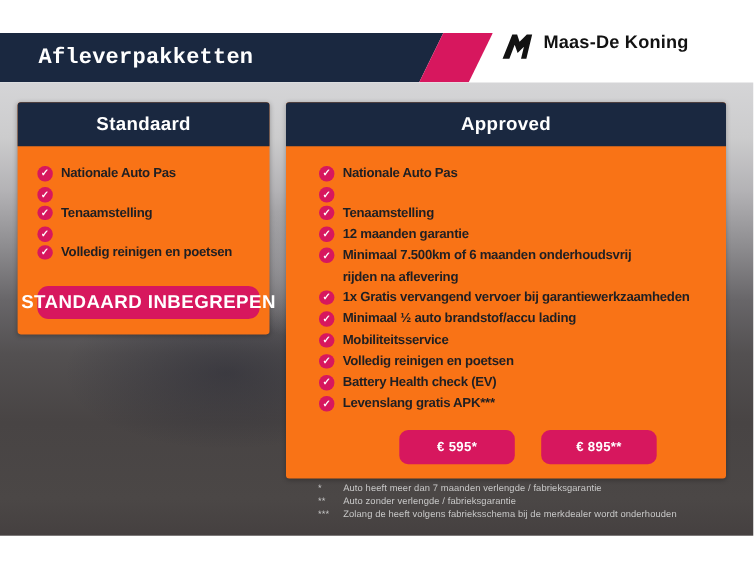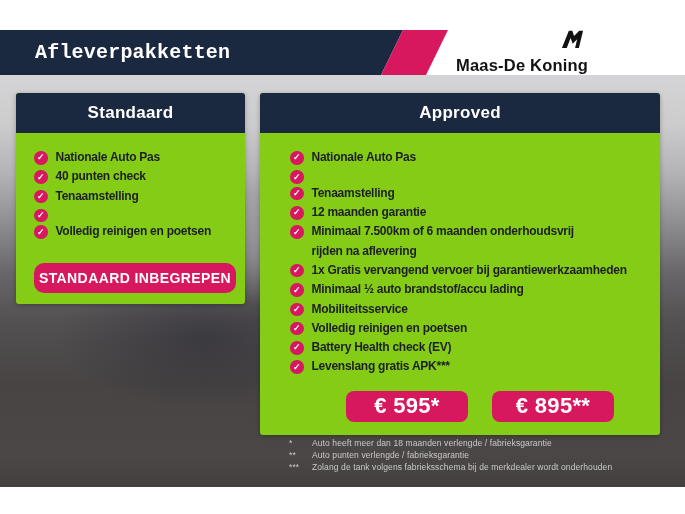--- a/index.html
+++ b/index.html
@@ -21,39 +21,39 @@
   .banner-pink {
     position: absolute; inset: 0; background: #d7175e;
     clip-path: polygon(403px 0, 448px 0, 426px 45px, 381px 45px);
   }
   .banner-title {
     position: absolute; left: 35px; top: 0; height: 45px; line-height: 45px;
     color: #ffffff; font-size: 20px; font-weight: bold; letter-spacing: 0.2px;
   }
   .brand {
     position: absolute; top: 30px; left: 456px; height: 45px;
-    display: flex; align-items: flex-end; gap: 8px; flex-direction: column;
+    display: flex; align-items: flex-start; gap: 8px;
   }
   .brand-mark { width: 30px; height: 24px; display: block; }
   .brand-text { font-size: 16.5px; font-weight: bold; color: #121212; letter-spacing: 0.2px; white-space: nowrap; }
 
   
   .photo {
     position: absolute; top: 75px; left: 0; width: 685px; height: 412px;
     background:
       radial-gradient(190px 90px at 46% 42%, rgba(205,205,210,0.45), rgba(205,205,210,0) 70%),
       radial-gradient(240px 115px at 72% 56%, rgba(16,20,40,0.55), rgba(16,20,40,0) 72%),
       radial-gradient(210px 100px at 30% 64%, rgba(28,30,44,0.40), rgba(28,30,44,0) 70%),
       linear-gradient(180deg, #d5d5d7 0%, #cccccd 12%, #b3b2b5 24%, #8e8d90 36%,
                       #686669 48%, #535051 60%, #484444 75%, #4b4746 92%, #454040 100%);
   }
 
   
   .card {
-    position: absolute; background: #84cc16; border-radius: 3px;
+    position: absolute; background: #f97316; border-radius: 3px;
     box-shadow: 0 1px 5px rgba(0,0,0,0.28);
   }
   .card-standaard { left: 16px; top: 93px; width: 229px; height: 211px; }
   .card-approved  { left: 260px; top: 93px; width: 400px; height: 342px; }
   .card-header {
     height: 40px; background: #1a2840; border-radius: 3px 3px 0 0;
     display: flex; align-items: center; justify-content: center;
     color: #ffffff; font-weight: bold; font-size: 17px; letter-spacing: 0.3px;
   }
   .card-body-standaard { padding: 15px 10px 0 18px; }
@@ -69,32 +69,32 @@
   .check {
     flex: 0 0 13.5px; width: 13.5px; height: 13.5px; margin: 3px 8px 0 0;
     border-radius: 50%; background: #d7175e;
     display: flex; align-items: center; justify-content: center;
     color: #ffffff; font-size: 9px; line-height: 1; font-weight: bold;
   }
 
   .btn-included {
     margin: 21px auto 0; width: 202px; height: 30px; border: none;
     border-radius: 10px; background: #d7175e; color: #ffffff;
-    font-family: inherit; font-weight: bold; font-size: 14px; letter-spacing: 0.4px;
+    font-family: inherit; font-weight: bold; font-size: 17px; letter-spacing: 0.4px;
     display: flex; align-items: center; justify-content: center; cursor: pointer;
     white-space: nowrap;
   }
 
   .price-row {
     display: flex; justify-content: center; gap: 24px; margin: 14px 0 0 18px;
   }
   .btn-price {
-    width: 122px; height: 31px; border: none; border-radius: 8px;
+    width: 105px; height: 31px; border: none; border-radius: 8px;
     background: #d7175e; color: #ffffff; font-family: inherit;
-    font-weight: bold; font-size: 22px; letter-spacing: 0.3px;
+    font-weight: bold; font-size: 12px; letter-spacing: 0.3px;
     display: flex; align-items: center; justify-content: center; cursor: pointer;
   }
 
   
   .footnotes {
     position: absolute; left: 289px; top: 437px; width: 388px;
     color: #c9c9c9; font-size: 8.5px; letter-spacing: 0.1px;
   }
   .footnote { display: flex; line-height: 12px; }
   .fn-marker { flex: 0 0 23px; }
@@ -120,21 +120,20 @@
 <div class="card card-standaard">
   <div class="card-header">Standaard</div>
   <div class="card-body-standaard">
     <ul class="items">
       <li class="item">
         <span class="check">✓</span>
         <span class="item-text">Nationale Auto Pas</span>
       </li>
       <li class="item">
         <span class="check">✓</span>
-        <span class="item-text">40 punten check</span>
       </li>
       <li class="item">
         <span class="check">✓</span>
         <span class="item-text">Tenaamstelling</span>
       </li>
       <li class="item">
         <span class="check">✓</span>
       </li>
       <li class="item">
         <span class="check">✓</span>
@@ -196,23 +195,23 @@
     <div class="price-row">
       <button type="button" class="btn-price">€ 595*</button>
       <button type="button" class="btn-price">€ 895**</button>
     </div>
   </div>
 </div>
 
 <div class="footnotes">
   <div class="footnote">
     <span class="fn-marker">*</span>
-    <span class="fn-text">Auto heeft meer dan 18 maanden verlengde / fabrieksgarantie</span>
+    <span class="fn-text">Auto heeft meer dan 7 maanden verlengde / fabrieksgarantie</span>
   </div>
   <div class="footnote">
     <span class="fn-marker">**</span>
-    <span class="fn-text">Auto punten verlengde / fabrieksgarantie</span>
+    <span class="fn-text">Auto zonder verlengde / fabrieksgarantie</span>
   </div>
   <div class="footnote">
     <span class="fn-marker">***</span>
-    <span class="fn-text">Zolang de tank volgens fabrieksschema bij de merkdealer wordt onderhouden</span>
+    <span class="fn-text">Zolang de heeft volgens fabrieksschema bij de merkdealer wordt onderhouden</span>
   </div>
 </div>
 
 </body></html>

